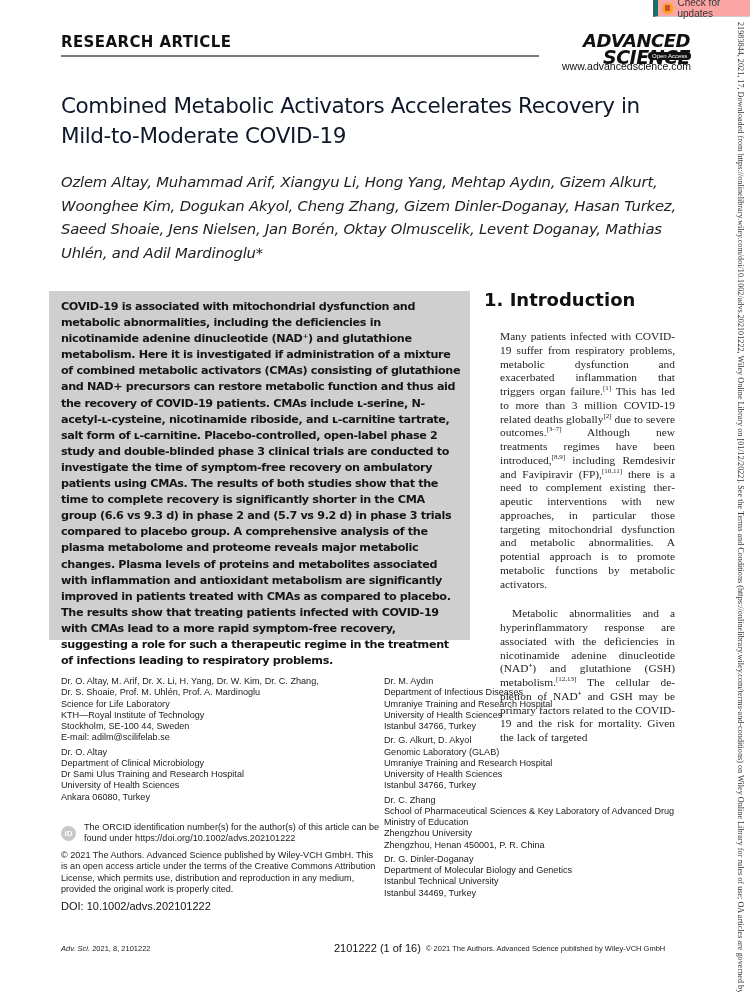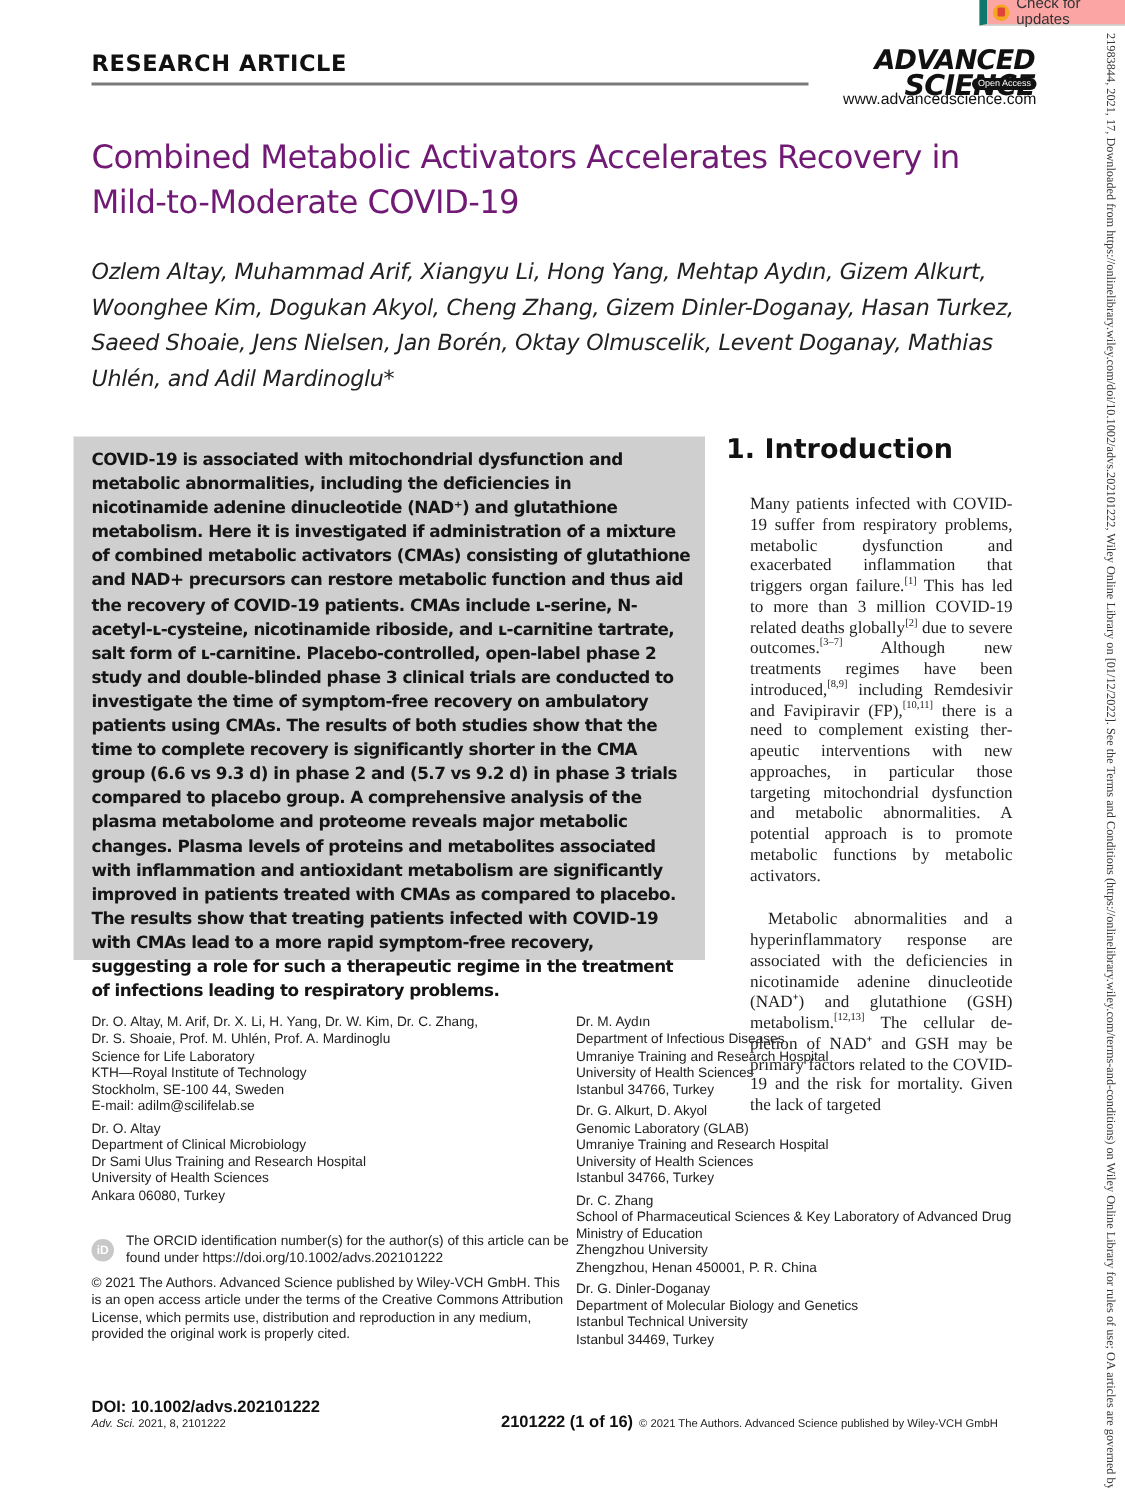--- a/index.html
+++ b/index.html
@@ -20,21 +20,21 @@
 
   #check-updates { left:653px; top:0; width:97px; height:16px; background:#fca5a5; border-left:5px solid #0f766e; border-bottom:1px solid #ccc; display:flex; align-items:center; font-size:10px; color:#333; }
   #check-updates .badge { width:11px; height:11px; border-radius:50%; background:#f5a623; margin:0 5px 0 4px; position:relative; }
   #check-updates .badge::after { content:""; position:absolute; left:3px; top:2px; width:5px; height:6px; background:#e0433a; border-radius:1px; }
 
   
   #side-text { left:733px; top:22px; width:12px; height:960px; }
   #side-text span { display:block; transform-origin:0 0; transform:rotate(90deg) translateY(-12px); white-space:nowrap; font-family:"Liberation Serif", serif; font-size:8.2px; color:#333; width:960px; }
 
   
-  #title { left:61px; top:91px; width:620px; font-family:"DejaVu Sans", sans-serif; font-size:21.5px; line-height:30px; color:#701a75; letter-spacing:-0.4px; }
+  #title { left:61px; top:91px; width:620px; font-family:"DejaVu Sans", sans-serif; font-size:21.5px; line-height:30px; color:#0f172a; letter-spacing:-0.4px; }
   #authors { left:61px; top:170px; width:640px; font-family:"DejaVu Sans", sans-serif; font-style:italic; font-size:14.8px; line-height:23.5px; color:#222; letter-spacing:-0.2px; }
 
   
   #abstract-box { left:49px; top:291px; width:421px; height:349px; background:#cfcfcf; }
   #abstract-text { left:61px; top:299px; width:400px; font-family:"DejaVu Sans", sans-serif; font-weight:bold; font-size:11.2px; line-height:16.1px; color:#151515; letter-spacing:-0.35px; }
 
   
   #intro-heading { left:484px; top:289px; font-family:"DejaVu Sans", sans-serif; font-weight:bold; font-size:18px; color:#111; }
   #intro-body { left:484px; top:314px; width:207px; font-family:"Liberation Serif", serif; font-size:11.4px; line-height:13.75px; color:#222; text-align:justify; hyphens:manual; }
   #intro-body p { margin:16px; }
@@ -42,26 +42,26 @@
   sup { font-size:7px; line-height:0; }
 
   
   .aff { font-size:9.1px; line-height:11.25px; color:#222; }
   .aff .block { margin-bottom:3px; }
   #aff-left { left:61px; top:676px; width:310px; }
   #aff-right { left:384px; top:676px; width:325px; }
   #orcid-icon { left:61px; top:826px; width:15px; height:15px; border-radius:50%; background:#c8c8c8; color:#fff; font-size:8px; font-weight:bold; text-align:center; line-height:15px; }
   #orcid-text { left:84px; top:822px; width:300px; font-size:9.1px; line-height:11.25px; color:#222; }
   #license-text { left:61px; top:850px; width:320px; font-size:9.1px; line-height:11.25px; color:#222; }
-  #doi { left:61px; top:932px; font-weight:bold; font-size:11px; color:#111; }
+  #doi { left:61px; top:900px; font-weight:normal; font-size:11px; color:#111; }
 
   
   #footer-left { left:61px; top:944px; font-size:7.5px; color:#222; }
   #footer-left i { font-style:italic; }
-  #footer-page { left:334px; top:942px; font-weight:bold; font-size:11px; color:#111; }
+  #footer-page { left:334px; top:942px; font-weight:normal; font-size:11px; color:#111; }
   #footer-right { left:426px; top:944px; font-size:7.5px; color:#222; }
 </style>
 </head>
 <body>
 
 <div id="header-label" class="abs">RESEARCH ARTICLE</div>
 <div id="header-rule" class="abs"></div>
 <div id="logo" class="abs">
   <div class="l1">ADVANCED</div>
   <div class="l2">SCIENCE</div>

